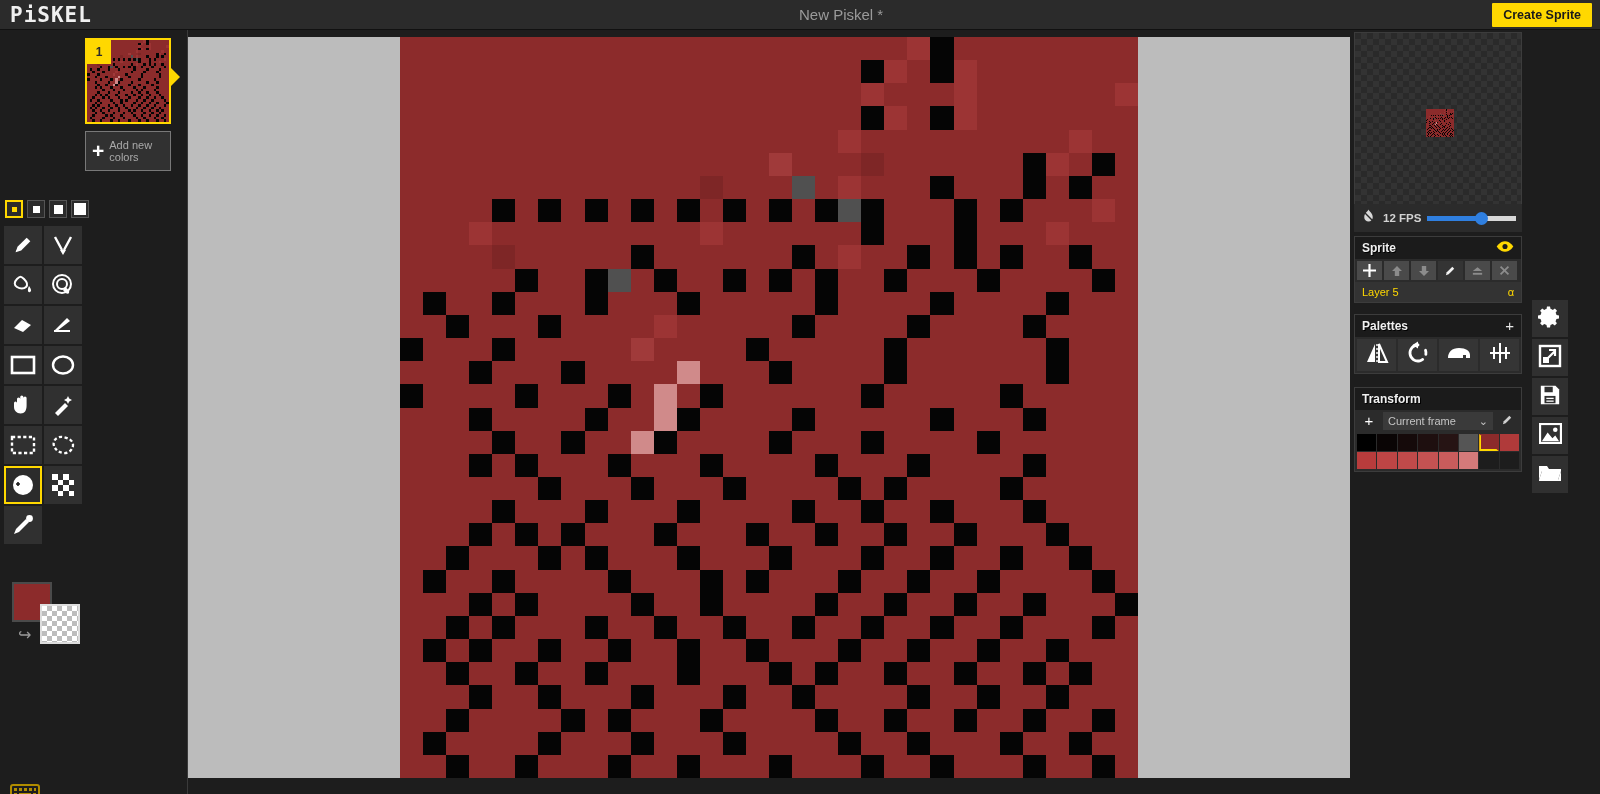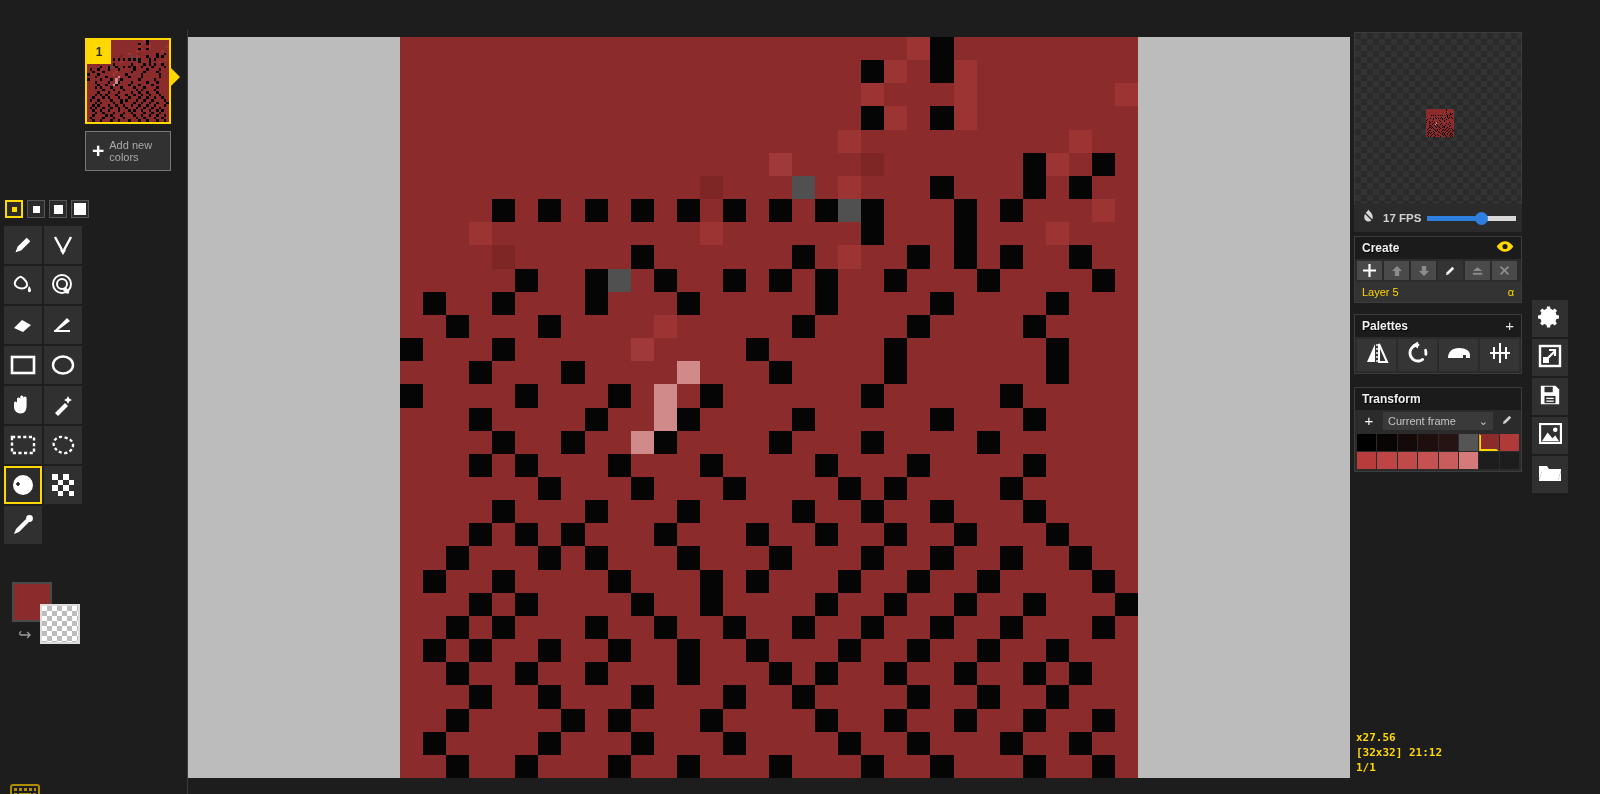--- a/index.html
+++ b/index.html
@@ -220,20 +220,25 @@
   .rail-btn {
     width: 36px; height: 37px; background: #303030; margin-bottom: 2px;
     display: flex; align-items: center; justify-content: center; cursor: pointer;
   }
 </style>
 </head>
 <body>
 
 <div id="app">
 
+  <div class="topbar">
+    <div class="logo">PiSKEL</div>
+    <div class="doc-title">New Piskel *</div>
+    <button class="create-sprite">Create Sprite</button>
+  </div>
 
   <div class="leftcol">
 
     <div class="frames-area">
       <div class="frame-item">
         <div class="frame-num">1</div>
         <div id="frame-thumb" style="position:absolute;inset:0;display:grid;grid-template-columns:repeat(32,1fr);grid-template-rows:repeat(32,1fr);">
             <div style="background: rgb(140, 43, 43);"></div>
             <div style="background: rgb(140, 43, 43);"></div>
             <div style="background: rgb(140, 43, 43);"></div>
@@ -3505,30 +3510,30 @@
           <div style="background: rgb(140, 43, 43);"></div>
         </div>
     </div>
     <div class="preview-bar">
       <span>
         <svg width="17" height="17" viewBox="0 0 24 24">
             <path d="M12 2c-1 3-6 5-6 11a6 6 0 0012 0c0-6-5-8-6-11z" fill="#d8d8d8"></path>
             <path d="M4 4l16 16" stroke="#2b2b2b" stroke-width="2"></path>
           </svg>
       </span>
-      <span class="fps-label">17 FPS</span>
+      <span class="fps-label">12 FPS</span>
       <div class="fps-slider">
         <div class="fps-fill"></div>
         <div class="fps-knob"></div>
       </div>
     </div>
 
     <div class="panel" style="top:206px">
       <div class="panel-head">
-        <span class="panel-title">Create</span>
+        <span class="panel-title">Sprite</span>
         <span class="eye-ico">
           <svg width="18" height="13" viewBox="0 0 24 16">
               <path d="M12 1C5 1 1 8 1 8s4 7 11 7 11-7 11-7-4-7-11-7z" fill="#ffd800"></path>
               <circle cx="12" cy="8" r="3.4" fill="#1b1b1b"></circle>
             </svg>
         </span>
       </div>
       <div class="layer-btns">
         <div class="lbtn">
           <svg width="13" height="13" viewBox="0 0 12 12">
@@ -3639,25 +3644,20 @@
           <div class="sw" style="background: rgb(190, 69, 69);"></div>
           <div class="sw" style="background: rgb(192, 74, 74);"></div>
           <div class="sw" style="background: rgb(196, 82, 82);"></div>
           <div class="sw" style="background: rgb(201, 92, 92);"></div>
           <div class="sw" style="background: rgb(212, 122, 122);"></div>
           <div class="sw" style="background: rgb(29, 29, 29);"></div>
           <div class="sw" style="background: rgb(29, 29, 29);"></div>
         </div>
     </div>
 
-    <div class="statusbar">
-      <div>x27.56</div>
-      <div>[32x32]  21:12</div>
-      <div>1/1</div>
-    </div>
   </div>
 
   <div class="rail">
     <div class="rail-btn">
       <span>
         <svg width="24" height="24" viewBox="0 0 24 24">
             <path d="M12 8.2A3.8 3.8 0 1012 15.8 3.8 3.8 0 0012 8.2zm9 5.3v-3l-2.5-.5a6.9 6.9 0 00-.9-2.2l1.4-2.1-2.1-2.1-2.1 1.4a6.9 6.9 0 00-2.2-.9L12 1.5h-3l-.5 2.6a6.9 6.9 0 00-2.2.9L4.2 3.6 2.1 5.7l1.4 2.1a6.9 6.9 0 00-.9 2.2L0 10.5v3l2.6.5c.2.8.5 1.5.9 2.2l-1.4 2.1 2.1 2.1 2.1-1.4c.7.4 1.4.7 2.2.9l.5 2.6h3l.5-2.6c.8-.2 1.5-.5 2.2-.9l2.1 1.4 2.1-2.1-1.4-2.1c.4-.7.7-1.4.9-2.2z" fill="#fff"></path>
           </svg>
       </span>
     </div>

